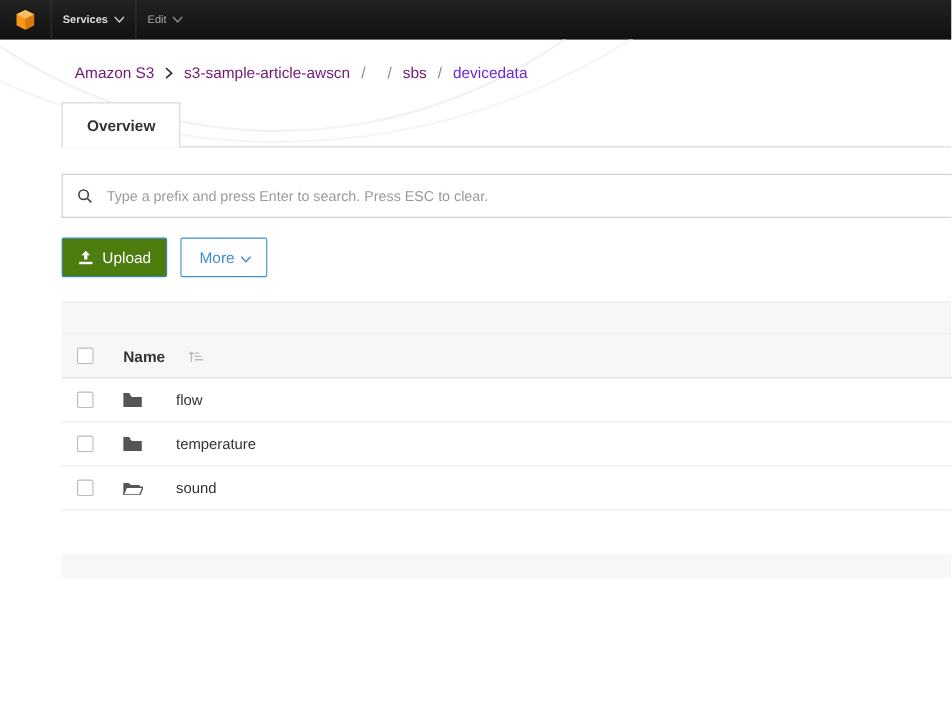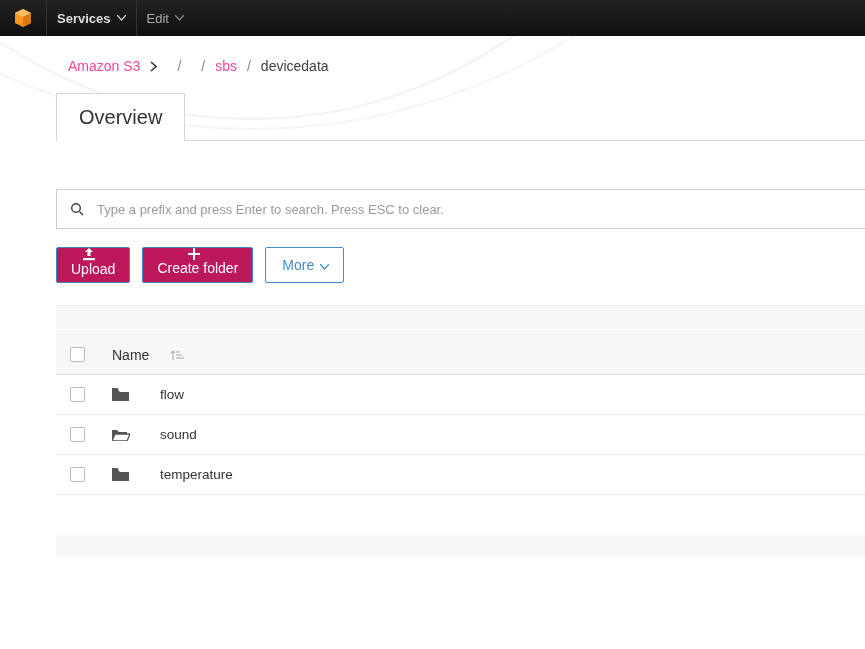--- a/index.html
+++ b/index.html
@@ -1,68 +1,68 @@
 <!DOCTYPE html>
 <html><head>
   <meta charset="utf-8">
   <style>
     * { box-sizing: border-box; margin: 0; padding: 0; }
     body { font-family: "Helvetica Neue", Helvetica, Arial, sans-serif; font-size: 14px; color: #333; background: #fff; }
 
     
     .top-nav { background: linear-gradient(#222, #111); height: 36px; display: flex; align-items: center; padding: 0 12px; }
     .logo { width: 22px; height: 22px; margin-right: 12px; display: flex; align-items: center; justify-content: center; }
-    .nav-item { color: #ddd; font-weight: bold; font-size: 13px; padding: 0 10px; display: flex; align-items: center; height: 100%; cursor: pointer; border-left: 1px solid #333; }
+    .nav-item { color: #ddd; font-weight: bold; font-size: 10px; padding: 0 10px; display: flex; align-items: center; height: 100%; cursor: pointer; border-left: 1px solid #333; }
     .nav-item:first-of-type { border-left: none; }
     .nav-item.sec { color: #aaa; font-weight: normal; border-left: 1px solid #333; }
     .caret-down { margin-left: 6px; }
     .caret-down svg { display: block; }
 
     
     .page-wrapper { position: relative; }
     .bg-swoosh { position: absolute; top: 0; left: 0; width: 100%; height: 150px; overflow: hidden; z-index: 0; pointer-events: none; }
     .bg-swoosh::before { content: ""; position: absolute; width: 900px; height: 900px; border: 2px solid #f2f2f2; border-radius: 50%; top: -820px; left: -200px; }
     .bg-swoosh::after { content: ""; position: absolute; width: 1200px; height: 1200px; border: 2px solid #f5f5f5; border-radius: 50%; top: -1110px; left: -350px; }
 
     .content { position: relative; z-index: 1; padding-left: 56px; }
 
     
     .breadcrumb { padding: 22px 0 18px 12px; font-size: 14px; display: flex; align-items: center; flex-wrap: wrap; }
-    .breadcrumb a { color: #ec4899; text-decoration: none; }
+    .breadcrumb a { color: #701a75; text-decoration: none; }
     .breadcrumb .sep { margin: 0 10px; color: #444; display: inline-flex; }
     .breadcrumb .sep.slash { color: #888; }
-    .breadcrumb .current { color: #404040; }
+    .breadcrumb .current { color: #6d28d9; }
 
     
     .tabs { display: flex; padding-left: 0; border-bottom: 1px solid #d5d5d5; }
-    .tab { background: #fff; border: 1px solid #d5d5d5; border-bottom: none; padding: 12px 22px; font-weight: normal; font-size: 20px; cursor: pointer; position: relative; top: 1px; }
+    .tab { background: #fff; border: 1px solid #d5d5d5; border-bottom: none; padding: 12px 22px; font-weight: bold; font-size: 14px; cursor: pointer; position: relative; top: 1px; }
 
     
     .panel { padding: 0 0 0 0; }
 
     
-    .search-row { margin-top: 48px; border: 1px solid #ccc; border-right: none; display: flex; align-items: center; height: 40px; }
+    .search-row { margin-top: 24px; border: 1px solid #ccc; border-right: none; display: flex; align-items: center; height: 40px; }
     .search-row .icon { width: 40px; display: flex; align-items: center; justify-content: center; color: #555; }
     .search-row input { flex: 1; border: none; outline: none; font-size: 13px; color: #333; padding: 0; background: transparent; }
     .search-row input::placeholder { color: #9a9a9a; }
 
     
     .actions { display: flex; gap: 12px; margin-top: 18px; }
     .btn { display: inline-flex; align-items: center; height: 36px; padding: 0 14px; font-size: 14px; border-radius: 2px; cursor: pointer; border: 1px solid transparent; }
-    .btn-primary { background: #be185d; color: #fff; border-color: #3b87c0; flex-direction: column; }
+    .btn-primary { background: #4d7c0f; color: #fff; border-color: #3b87c0; }
     .btn-outline { background: #fff; color: #3f8fcb; border: 1px solid #3f8fcb; padding-left: 16px; }
     .btn .icon { margin-right: 8px; display: inline-flex; }
     .btn .caret { margin-left: 6px; }
 
     
     .table-wrap { margin-top: 22px; }
     .table-spacer { height: 30px; background: #f7f7f7; border-top: 1px solid #eee; border-bottom: 1px solid #eee; }
     .thead { display: flex; align-items: center; height: 40px; background: #f7f7f7; border-bottom: 1px solid #ddd; padding-left: 14px; }
     .th-check { width: 30px; display: flex; align-items: center; }
-    .th-name { display: flex; align-items: center; gap: 21px; font-size: 14px; color: #333; margin-left: 12px; }
+    .th-name { display: flex; align-items: center; gap: 21px; font-size: 14px; color: #333; margin-left: 12px; font-weight: bold; }
     .sort-icon { color: #bbb; display: inline-flex; }
 
     .trow { display: flex; align-items: center; height: 40px; border-bottom: 1px solid #e8e8e8; padding-left: 14px; }
     .td-check { width: 30px; display: flex; align-items: center; }
     .td-icon { width: 28px; margin-left: 12px; color: #555; display: flex; align-items: center; }
     .td-name { margin-left: 20px; font-size: 13.5px; color: #333; }
 
     .checkbox { width: 15px; height: 15px; border: 1.5px solid #bbb; border-radius: 2px; background: #fff; cursor: pointer; }
 
     .footer-spacer { height: 22px; background: #f7f7f7; margin-top: 40px; }
@@ -101,20 +101,21 @@
 
   <div class="content">
 
     <div class="breadcrumb">
       <a href="#">Amazon S3</a>
       <span class="sep">
         <svg width="7" height="11" viewBox="0 0 7 11">
             <path d="M1 1 L6 5.5 L1 10" fill="none" stroke="#333" stroke-width="1.6"></path>
           </svg>
       </span>
+      <a href="#">s3-sample-article-awscn</a>
       <span class="sep slash">/</span>
       <a href="#"></a>
       <span class="sep slash">/</span>
       <a href="#">sbs</a>
       <span class="sep slash">/</span>
       <span class="current">devicedata</span>
     </div>
 
     <div class="tabs">
       <div class="tab">
@@ -137,29 +138,20 @@
       <div class="actions">
         <div class="btn btn-primary">
           <span class="icon">
             <svg width="14" height="13" viewBox="0 0 14 13">
                 <path d="M7 0 L11 4 L8.5 4 L8.5 8 L5.5 8 L5.5 4 L3 4 Z" fill="#fff"></path>
                 <rect x="1" y="10" width="12" height="2.2" fill="#fff"></rect>
               </svg>
           </span>
           <span>Upload</span>
         </div>
-        <div class="btn btn-primary">
-          <span class="icon">
-            <svg width="12" height="12" viewBox="0 0 12 12">
-                <rect x="5" y="0" width="2" height="12" fill="#fff"></rect>
-                <rect x="0" y="5" width="12" height="2" fill="#fff"></rect>
-              </svg>
-          </span>
-          <span>Create folder</span>
-        </div>
         <div class="btn btn-outline">
           <span>More</span>
           <span class="caret">
             <svg width="9" height="6" viewBox="0 0 9 6">
                 <path d="M0 0 L4.5 5 L9 0" fill="none" stroke="#3f8fcb" stroke-width="1.3"></path>
               </svg>
           </span>
         </div>
       </div>
 
@@ -193,38 +185,38 @@
           </div>
           <div class="td-name">flow</div>
         </div>
 
 
         <div class="trow">
           <div class="td-check">
               <div class="checkbox"></div>
             </div>
           <div class="td-icon">
-            <svg width="18" height="13" viewBox="0 0 18 13">
-                <path d="M0 13 L0 2 L5 2 L7 4 L15 4 L15 6 L3 6 L0 13 Z" fill="#555"></path>
-                <path d="M0 13 L3 6 L18 6 L15 13 Z" fill="none" stroke="#555" stroke-width="1.3"></path>
-              </svg>
-          </div>
-          <div class="td-name">sound</div>
+            <svg width="17" height="13" viewBox="0 0 17 13">
+                <path d="M0 2 L6 2 L8 4 L17 4 L17 13 L0 13 Z M0 2 L0 0 L5 0 L7 2" fill="#555"></path>
+              </svg>
+          </div>
+          <div class="td-name">temperature</div>
         </div>
 
         <div class="trow">
           <div class="td-check">
               <div class="checkbox"></div>
             </div>
           <div class="td-icon">
-            <svg width="17" height="13" viewBox="0 0 17 13">
-                <path d="M0 2 L6 2 L8 4 L17 4 L17 13 L0 13 Z M0 2 L0 0 L5 0 L7 2" fill="#555"></path>
-              </svg>
-          </div>
-          <div class="td-name">temperature</div>
+            <svg width="18" height="13" viewBox="0 0 18 13">
+                <path d="M0 13 L0 2 L5 2 L7 4 L15 4 L15 6 L3 6 L0 13 Z" fill="#555"></path>
+                <path d="M0 13 L3 6 L18 6 L15 13 Z" fill="none" stroke="#555" stroke-width="1.3"></path>
+              </svg>
+          </div>
+          <div class="td-name">sound</div>
         </div>
 
         <div class="footer-spacer"></div>
       </div>
 
     </div>
   </div>
 </div>
 
 </body></html>

